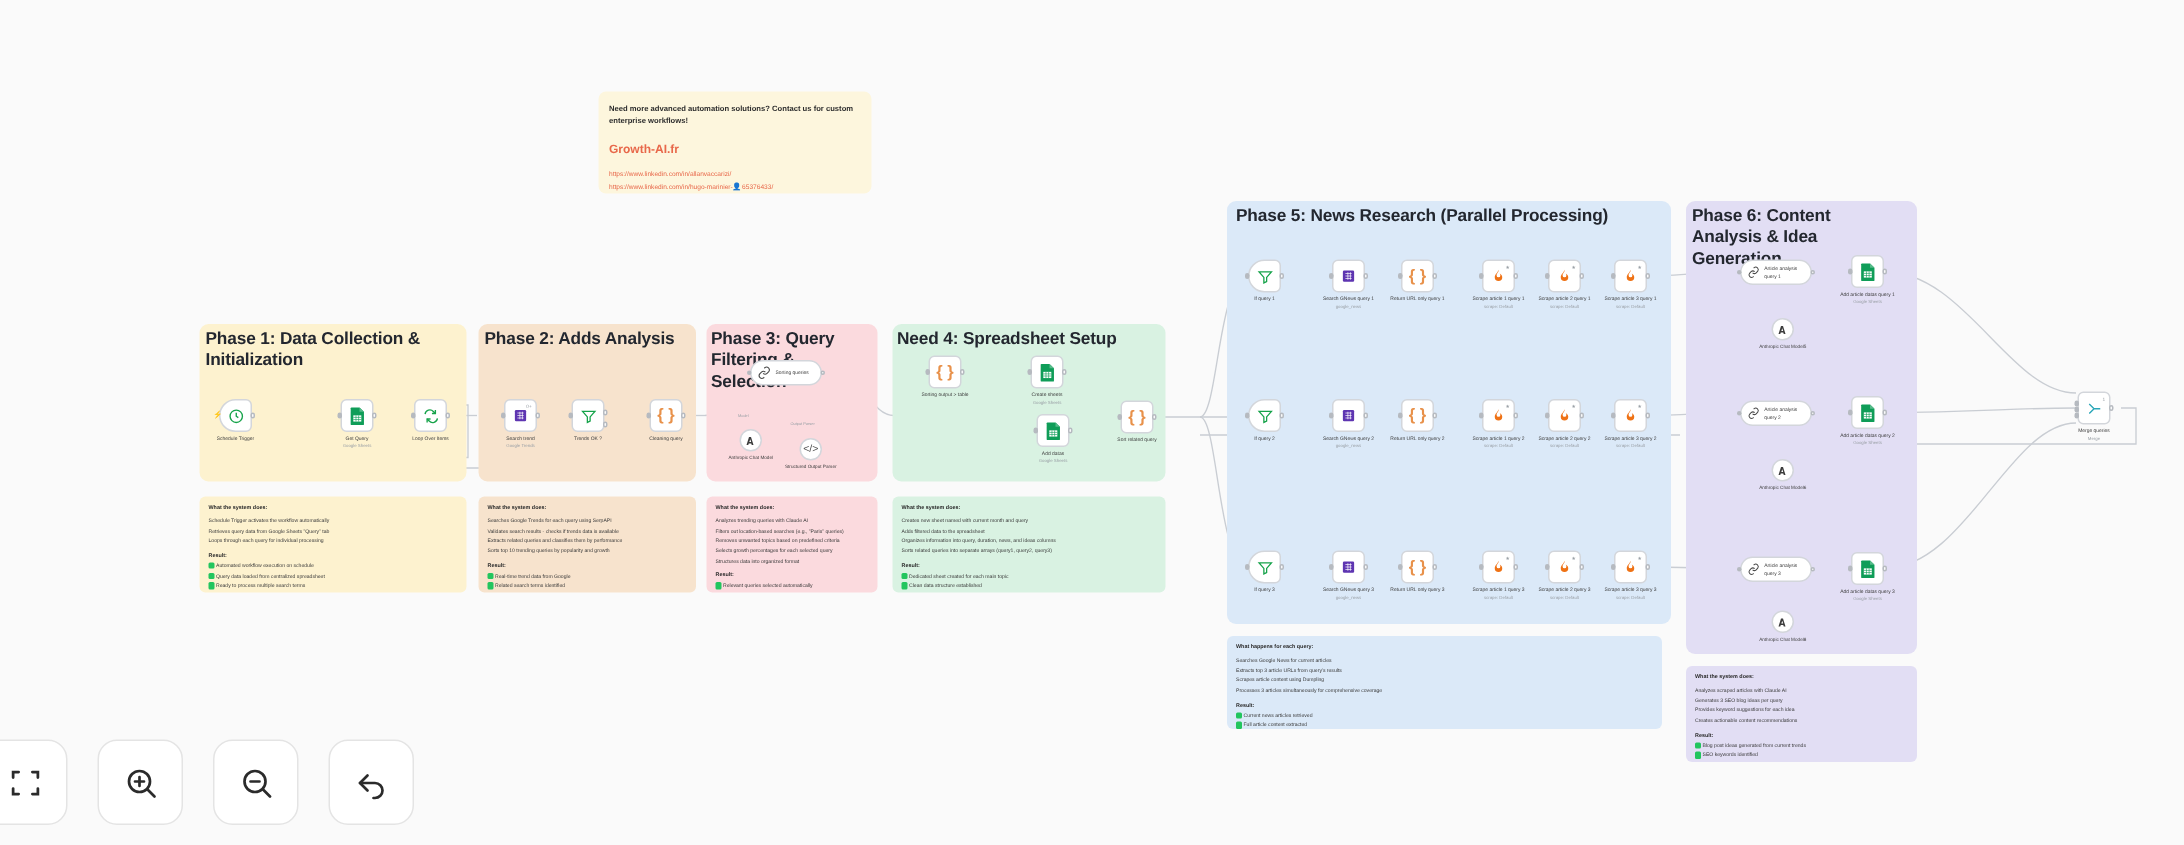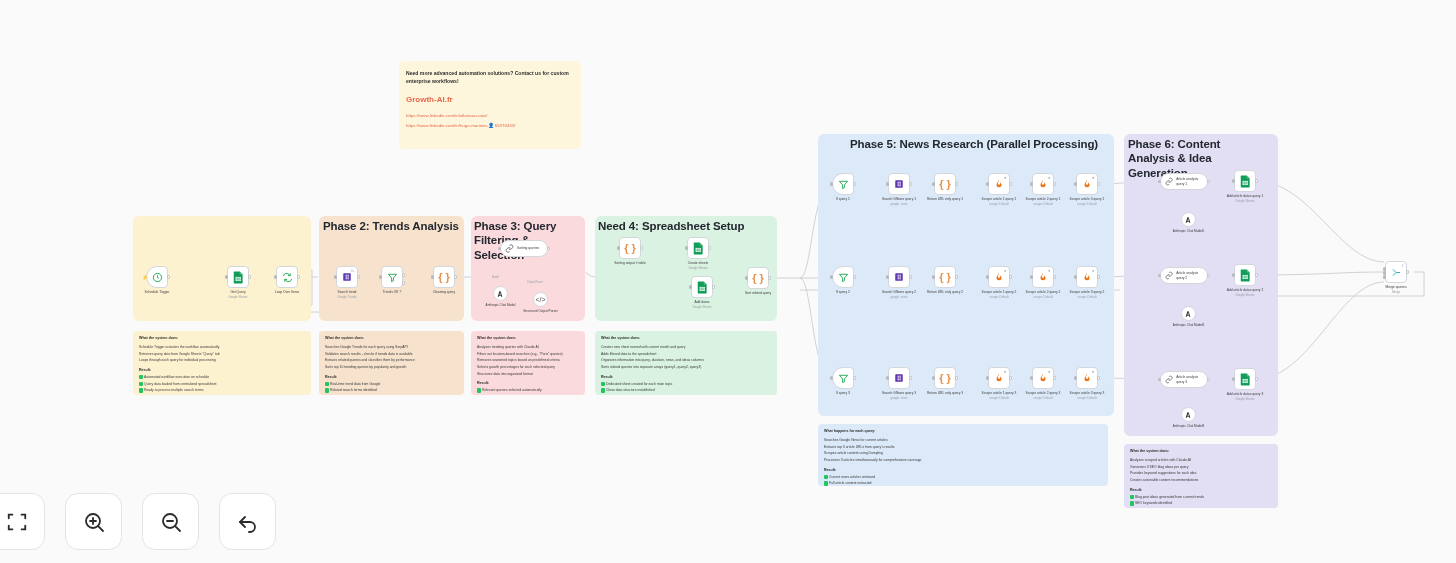--- a/index.html
+++ b/index.html
@@ -25,21 +25,21 @@
   .note-r { font-size: 3.6px; font-weight: 700; color: #2b2b2b; margin: 4px 0 2px; }
   .note-res { font-size: 3.4px; color: #3a3a3a; line-height: 1.95; white-space: nowrap;
               position: relative; padding-left: 5px; }
   .note-res::before {
     content: ""; position: absolute; left: 0; top: 1px; width: 3.5px; height: 4.5px;
     background: #22c55e; border-radius: 1px;
   }
 
   
   .contact {
-    position: absolute; left: 399px; top: 61px; width: 182px; height: 88px;
+    position: absolute; left: 399px; top: 61px; width: 182px; height: 68px;
     background: #fdf6dd; border-radius: 5px; padding: 8px 7px;
   }
   .contact-txt { font-size: 5.1px; font-weight: 700; color: #2d2d2d; line-height: 1.6; }
   .contact-brand { font-size: 8px; font-weight: 700; color: #e8684a; margin-top: 10px; }
   .contact-link { font-size: 4.4px; color: #e8684a; margin-top: 8px; line-height: 1.75; }
   .emoji { font-size: 5px; }
 
   
   .node { position: absolute; }
   .nbox {
@@ -153,24 +153,25 @@
   </svg>
 
   <div class="panel" style="left:133px;top:216px;width:178px;height:105px;background:#fdf2cf;"></div>
   <div class="panel" style="left:319px;top:216px;width:145px;height:105px;background:#f7e3cd;"></div>
   <div class="panel" style="left:471px;top:216px;width:114px;height:105px;background:#fbdade;"></div>
   <div class="panel" style="left:595px;top:216px;width:182px;height:105px;background:#d9f2e2;"></div>
   <div class="panel" style="left:818px;top:134px;width:296px;height:142px;background:#dbe9f8;"></div>
   <div class="panel" style="left:818px;top:248px;width:296px;height:168px;background:#dbe9f8;"></div>
   <div class="panel" style="left:1124px;top:134px;width:154px;height:302px;background:#e2def4;"></div>
 
-  <div class="panel-title" style="left:323px;top:219px;width:140px;">Phase 2: Trends Analysis</div>
+  <div class="panel-title" style="left:137px;top:219px;width:170px;">Phase 1: Data Collection &amp; Initialization</div>
+  <div class="panel-title" style="left:323px;top:219px;width:140px;">Phase 2: Adds Analysis</div>
   <div class="panel-title" style="left:474px;top:219px;width:100px;">Phase 3: Query Filtering &amp; Selection</div>
   <div class="panel-title" style="left:598px;top:219px;width:175px;">Need 4: Spreadsheet Setup</div>
-  <div class="panel-title" style="left:850px;top:137px;width:280px;">Phase 5: News Research (Parallel Processing)</div>
+  <div class="panel-title" style="left:824px;top:137px;width:280px;">Phase 5: News Research (Parallel Processing)</div>
   <div class="panel-title" style="left:1128px;top:137px;width:128px;">Phase 6: Content Analysis &amp; Idea Generation</div>
 
   <div class="contact">
     <div class="contact-txt">Need more advanced automation solutions? Contact us for custom enterprise workflows!</div>
     <div class="contact-brand">Growth-AI.fr</div>
     <div class="contact-link">https://www.linkedin.com/in/allanvaccarizi/</div>
     <div class="contact-link" style="margin-top:1px">
       <span>https://www.linkedin.com/in/hugo-marinier-</span><span class="emoji">👤</span><span>65376433/</span>
     </div>
   </div>

